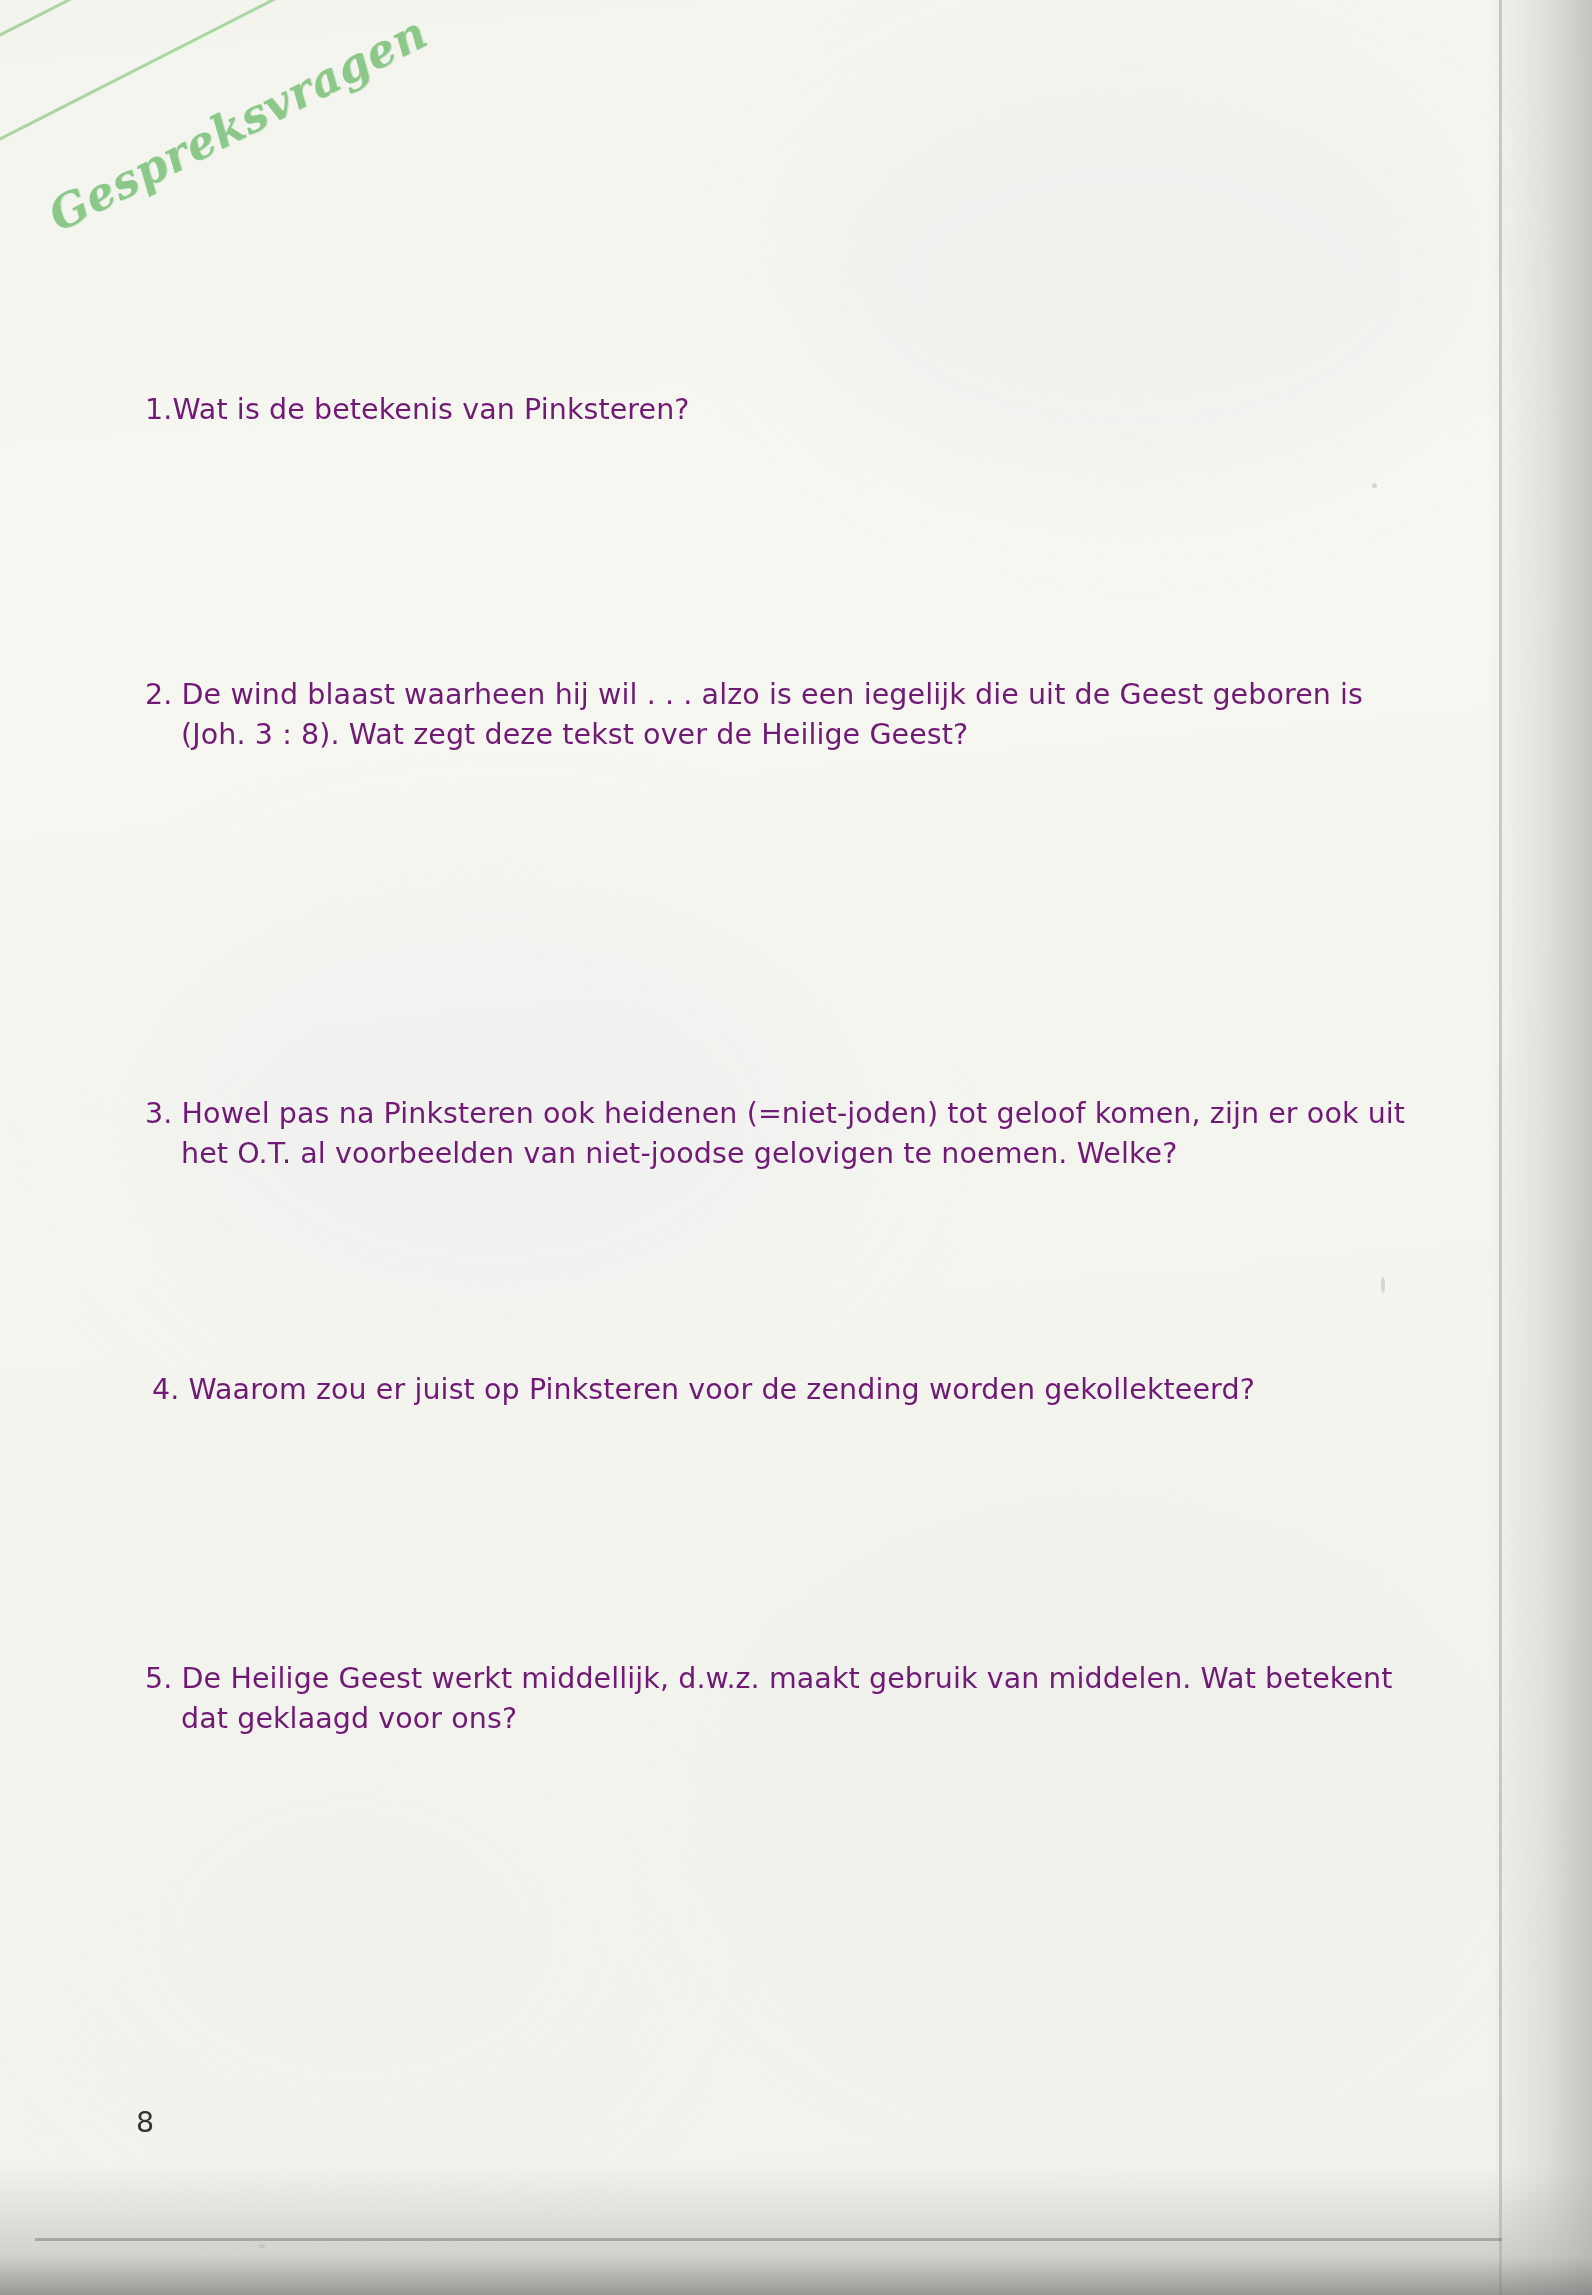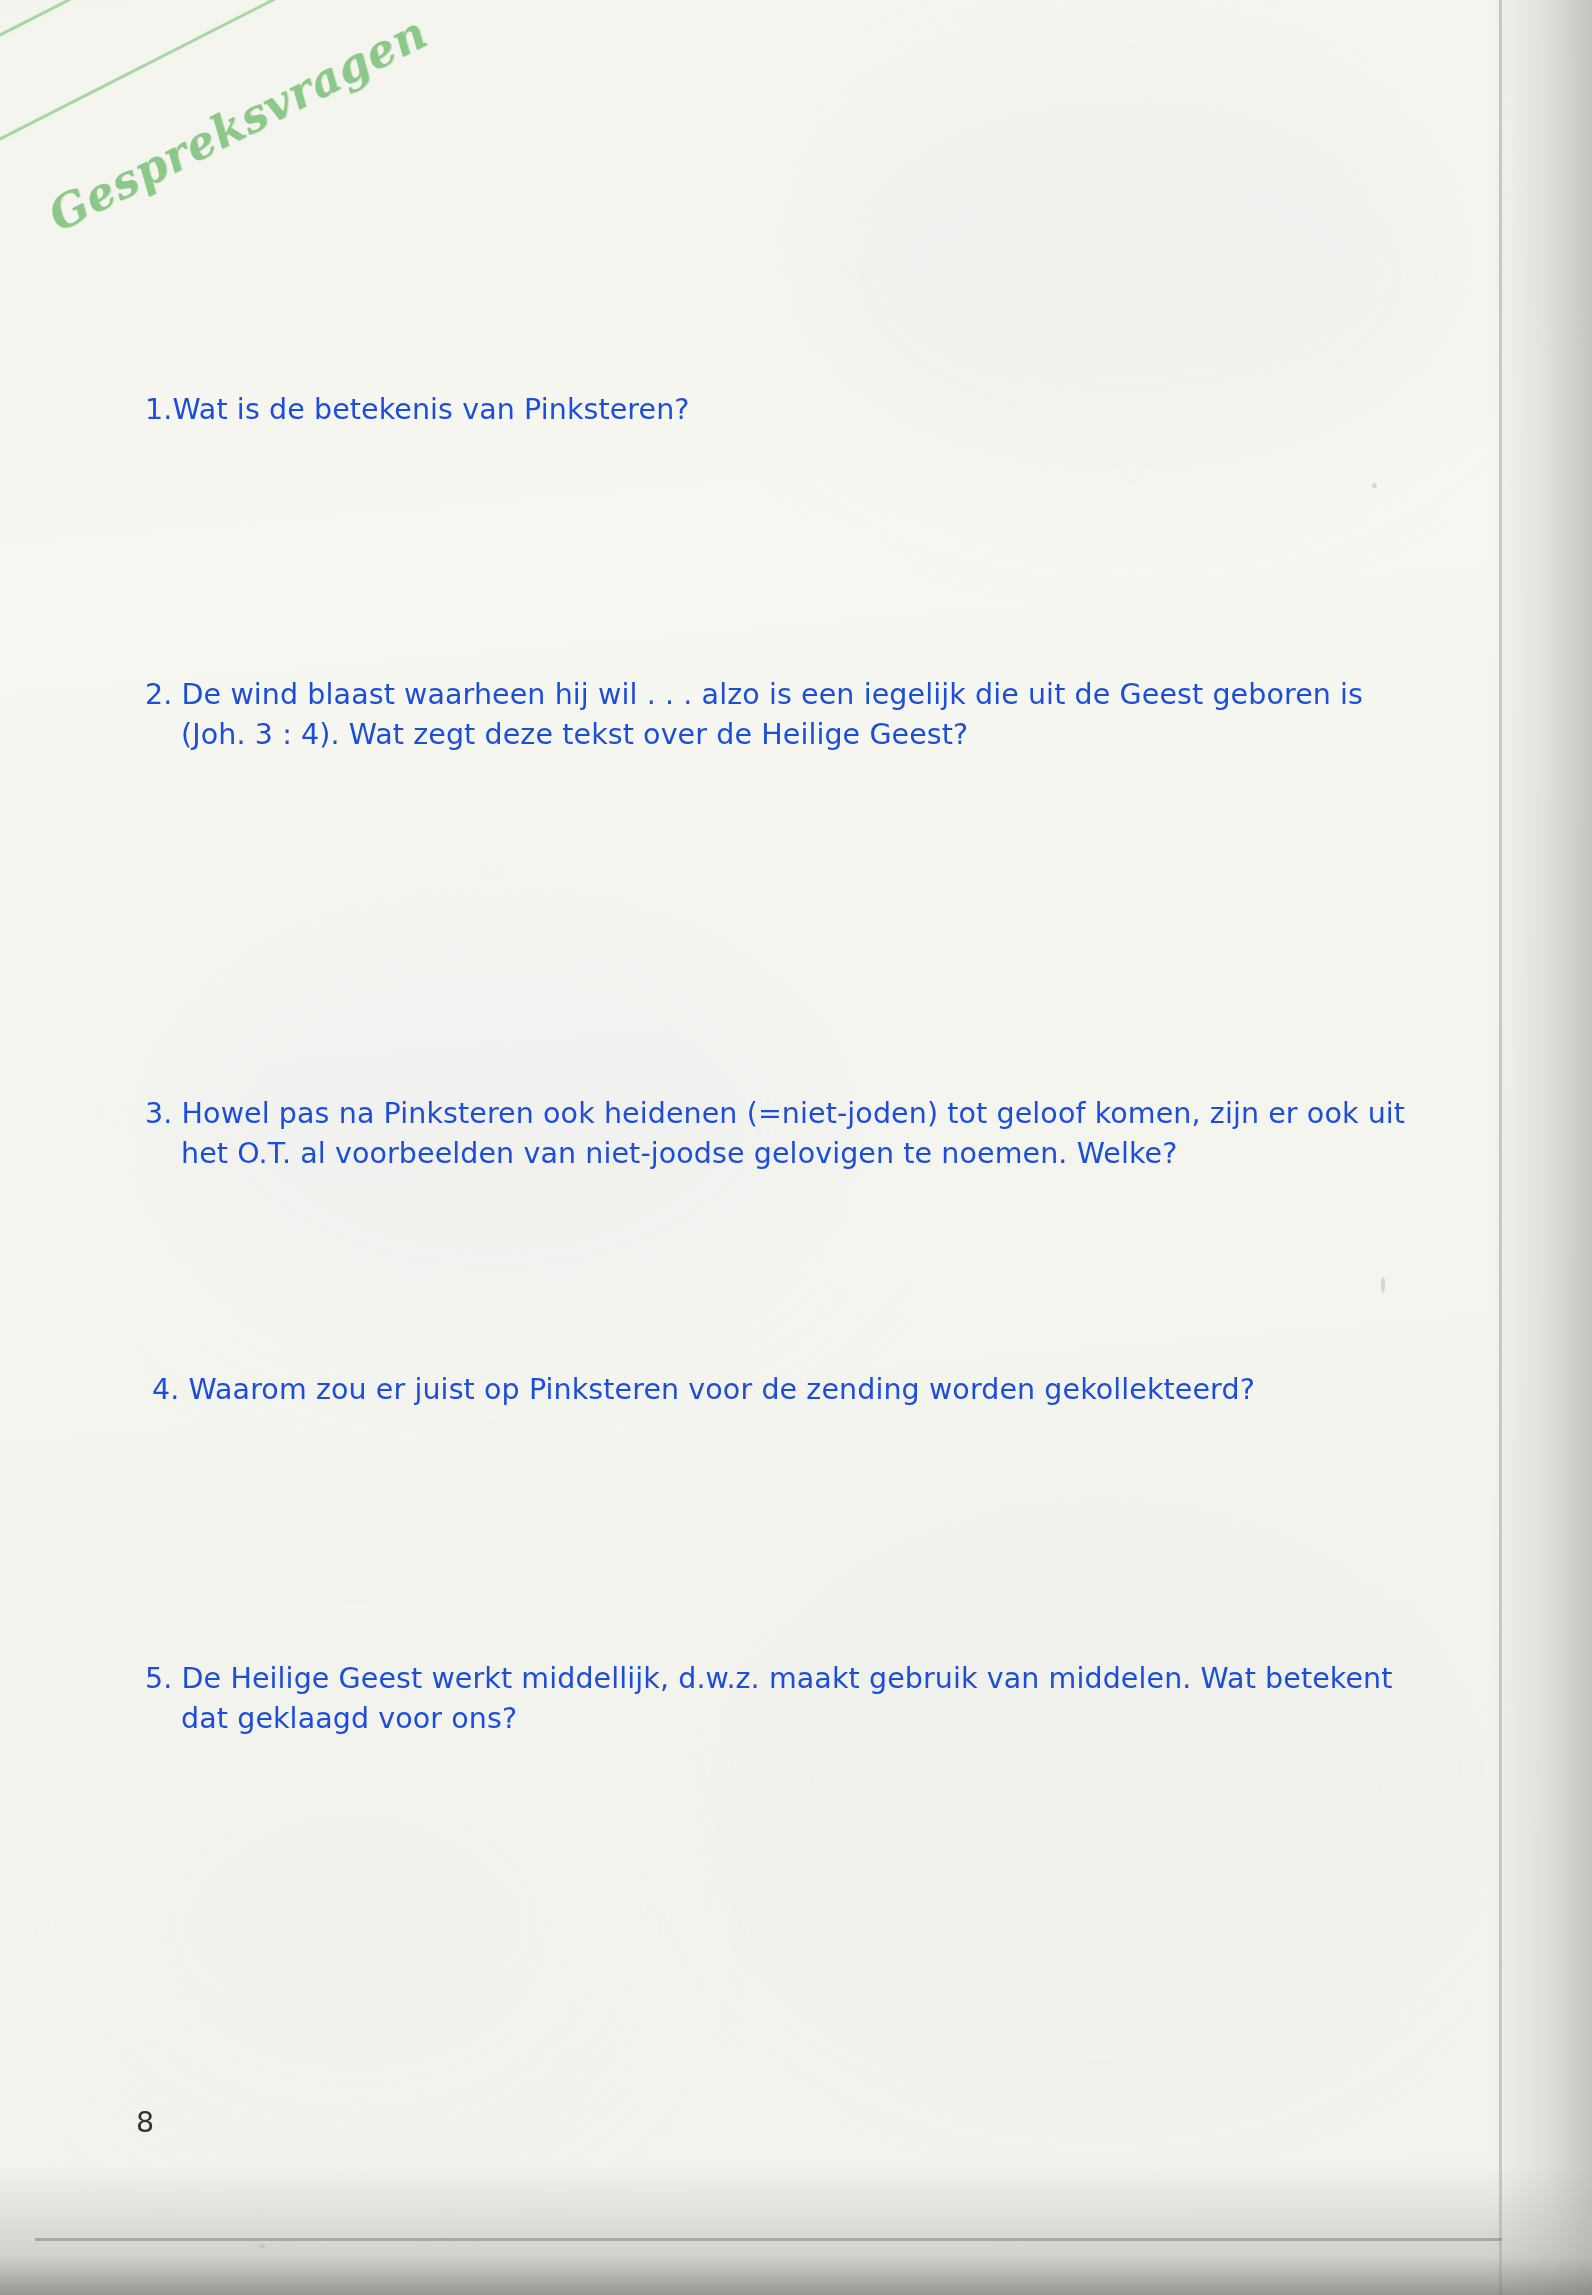--- a/index.html
+++ b/index.html
@@ -109,21 +109,21 @@
     position: absolute;
     left: 0; top: 0;
     width: 1592px;
     height: 2295px;
   }
   .q {
     position: absolute;
     font-family: "DejaVu Sans", sans-serif;
     font-size: 28.5px;
     line-height: 1.42;
-    color: #1d4ed8;
+    color: #701a75;
     letter-spacing: 0.1px;
   }
   .q .num {
     display: inline;
   }
   .q p {
     margin: 0;
   }
 
   #q1 { left: 145px; top: 390px; width: 1122px; }
@@ -180,21 +180,21 @@
   </div>
   <div id="banner-text">Gespreksvragen</div>
 
   <div id="content">
 
     <div class="q" id="q1">
       <p class="body"><span class="num">1.</span><span>Wat is de betekenis van Pinksteren?</span></p>
     </div>
 
     <div class="q" id="q2">
-      <p class="body"><span class="num">2.</span>&nbsp;<span>De wind blaast waarheen hij wil . . . alzo is een iegelijk die uit de Geest geboren is (Joh. 3 : 4). Wat zegt deze tekst over de Heilige Geest?</span></p>
+      <p class="body"><span class="num">2.</span>&nbsp;<span>De wind blaast waarheen hij wil . . . alzo is een iegelijk die uit de Geest geboren is (Joh. 3 : 8). Wat zegt deze tekst over de Heilige Geest?</span></p>
     </div>
 
     <div class="q" id="q3">
       <p class="body"><span class="num">3.</span>&nbsp;<span>Howel pas na Pinksteren ook heidenen (=niet-joden) tot geloof komen, zijn er ook uit het O.T. al voorbeelden van niet-joodse gelovigen te noemen. Welke?</span></p>
     </div>
 
     <div class="q" id="q4">
       <p class="body"><span class="num">4.</span>&nbsp;<span>Waarom zou er juist op Pinksteren voor de zending worden gekollekteerd?</span></p>
     </div>
 

